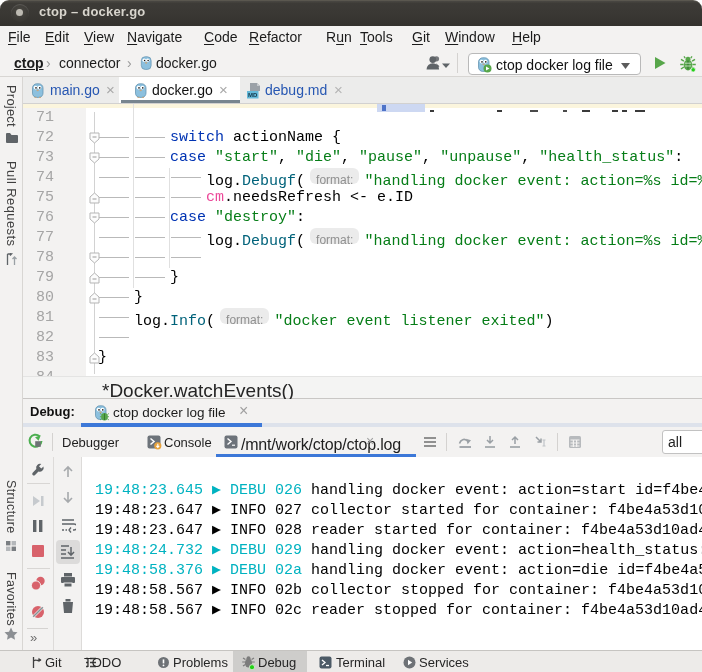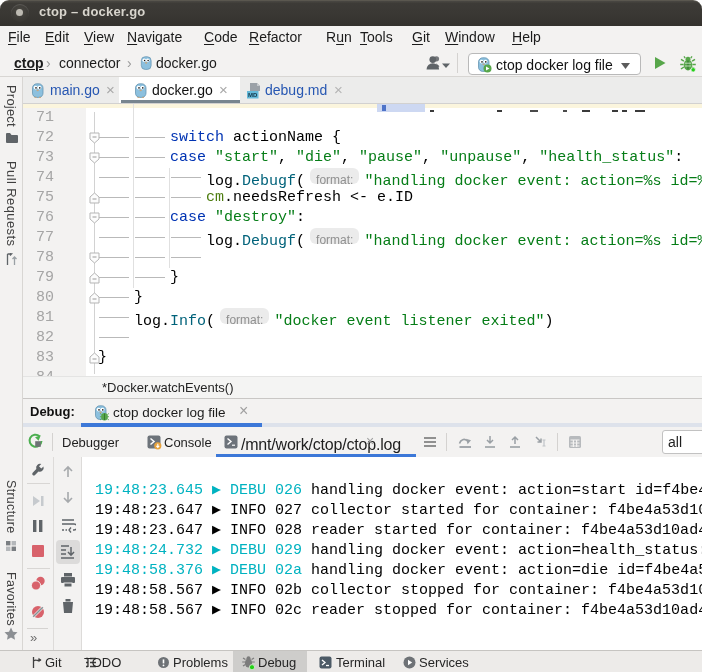--- a/index.html
+++ b/index.html
@@ -34,29 +34,29 @@
   
   #gutter{left:23px;top:104px;width:63px;height:272px;background:#f3f2f1;}
   .lnum{position:absolute;right:32px;width:40px;text-align:right;color:#a5a5a5;
         font-family:"Liberation Mono",monospace;font-size:15px;height:20px;line-height:20px;}
   #editor{left:86px;top:104px;width:616px;height:272px;background:#fff;overflow:hidden;}
   .cl{position:absolute;height:20px;line-height:20px;font-family:"Liberation Mono",monospace;
       font-size:15px;color:#000;white-space:pre;}
   .kw{color:#0033b3;}
   .st{color:#067d17;}
   .fn{color:#00627a;}
-  .vr{color:#4d7c0f;}
+  .vr{color:#ec4899;}
   .inlay{display:inline-block;height:16px;line-height:16px;vertical-align:1px;background:#ebebeb;color:#909090;
      font-family:"Liberation Sans",sans-serif;font-size:12px;border-radius:6px;padding:4px 6px;margin:0 5px;}
   .tabdash{position:absolute;height:1px;background:#b9b9b9;}
   .iguide{position:absolute;width:1px;background:#e0e0e0;}
   .fold{position:absolute;left:3px;width:11px;height:12px;}
   
   #crumbbar{left:23px;top:376px;width:679px;height:23px;background:#f4f4f3;border-top:1px solid #e4e4e3;border-bottom:1px solid #c9c7c5;
-     font-size:13px;color:#252525;}
+     font-size:19px;color:#252525;}
   
   #dbghead{left:23px;top:399px;width:679px;height:28px;background:#f3f2f1;}
   
   #dbgbar{left:23px;top:427px;width:679px;height:30px;background:#f3f2f1;font-size:13px;color:#1e1e1e;}
   
   #dcol1{left:23px;top:457px;width:31px;height:193px;background:#f3f2f1;border-right:1px solid #dddbd9;}
   #dcol2{left:54px;top:457px;width:28px;height:193px;background:#f3f2f1;border-right:1px solid #dddbd9;}
   #console{left:82px;top:457px;width:620px;height:193px;background:#fff;overflow:hidden;}
   .con{position:absolute;left:13px;height:20px;line-height:20px;font-family:"Liberation Mono",monospace;
        font-size:15px;white-space:pre;color:#000;}

